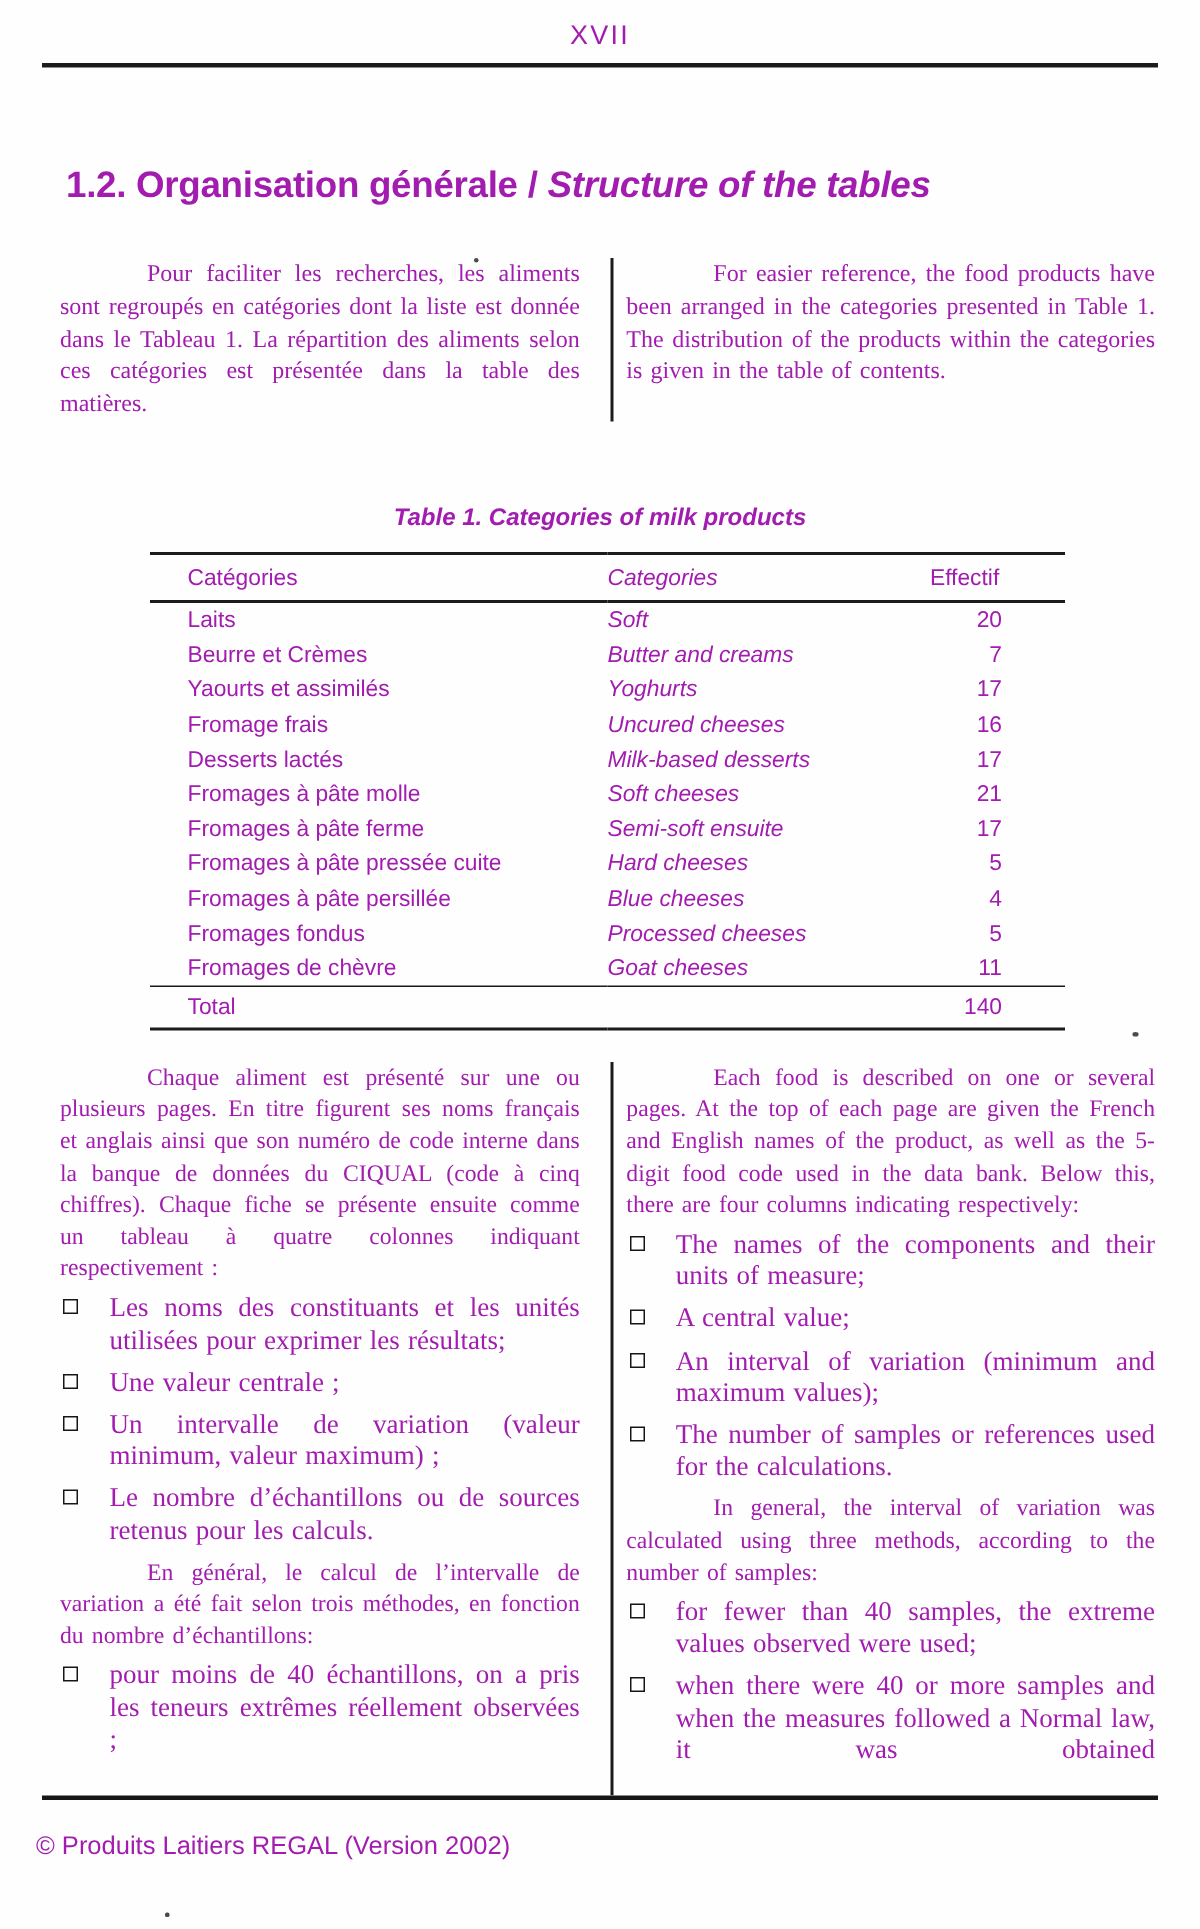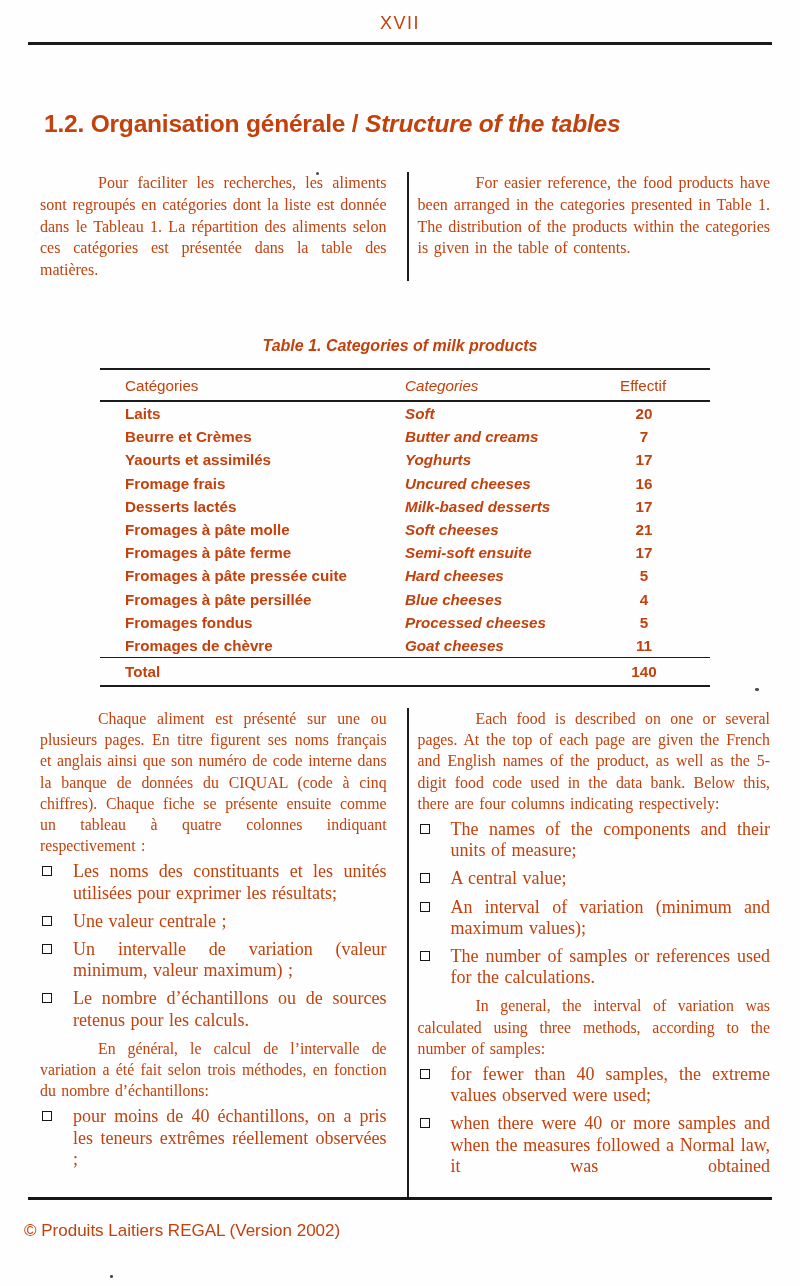--- a/index.html
+++ b/index.html
@@ -1,18 +1,18 @@
 <!DOCTYPE html>
 <html><head>
 <meta charset="utf-8">
 <style>
   html,body { margin:0; padding:0; background:#d9d9d9; }
   .page {
     position:relative; width:800px; height:1286px;
-    background:#fefefe; color:#c2410c; overflow:hidden;
+    background:#fefefe; color:#a21caf; overflow:hidden;
     font-family:"Liberation Serif", serif;
   }
   
   .page-number {
     position:absolute; top:13px; left:0; width:100%;
     text-align:center; font:18px "Liberation Sans", sans-serif;
     letter-spacing:1.5px;
   }
   .top-rule {
     position:absolute; top:42px; left:28px; width:744px; height:2.5px;
@@ -63,24 +63,24 @@
     position:absolute; top:368px; left:100px; width:610px;
     border-collapse:collapse; table-layout:fixed;
     font-family:"Liberation Sans", sans-serif; font-size:15.2px;
     border-top:2.5px solid #1b1b1b; border-bottom:2.8px solid #1b1b1b;
   }
   .cat-table th { font-weight:normal; }
   .cat-table thead th {
     border-bottom:2px solid #1b1b1b; height:30px;
     text-align:left; vertical-align:middle; padding:0;
   }
-  .cat-table td { padding:0; height:23.2px; line-height:23.2px; vertical-align:middle;font-weight:bold; }
+  .cat-table td { padding:0; height:23.2px; line-height:23.2px; vertical-align:middle; }
   .cell-fr { padding-left:25px !important; text-align:left; }
   .cell-en { font-style:italic; text-align:left; }
-  .cell-n  { text-align:center; padding-right:42px !important; }
+  .cell-n  { text-align:right; padding-right:42px !important; }
   .cat-table tr.last-data td { border-bottom:1.8px solid #1b1b1b; }
   .cat-table tfoot td { height:27px; line-height:27px; }
   
   .bottom-rule {
     position:absolute; top:1197px; left:28px; width:744px; height:3px;
     background:#161616;
   }
   .footer {
     position:absolute; top:1221px; left:0; width:800px; text-align:left;
     font:17px "Liberation Sans", sans-serif;

